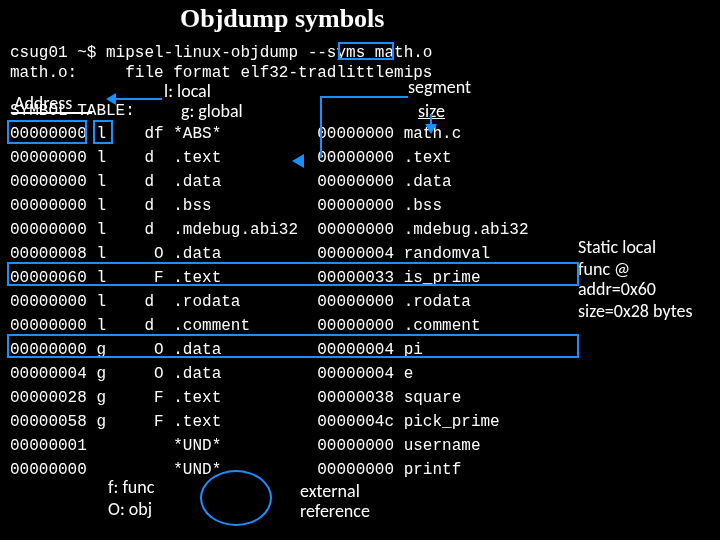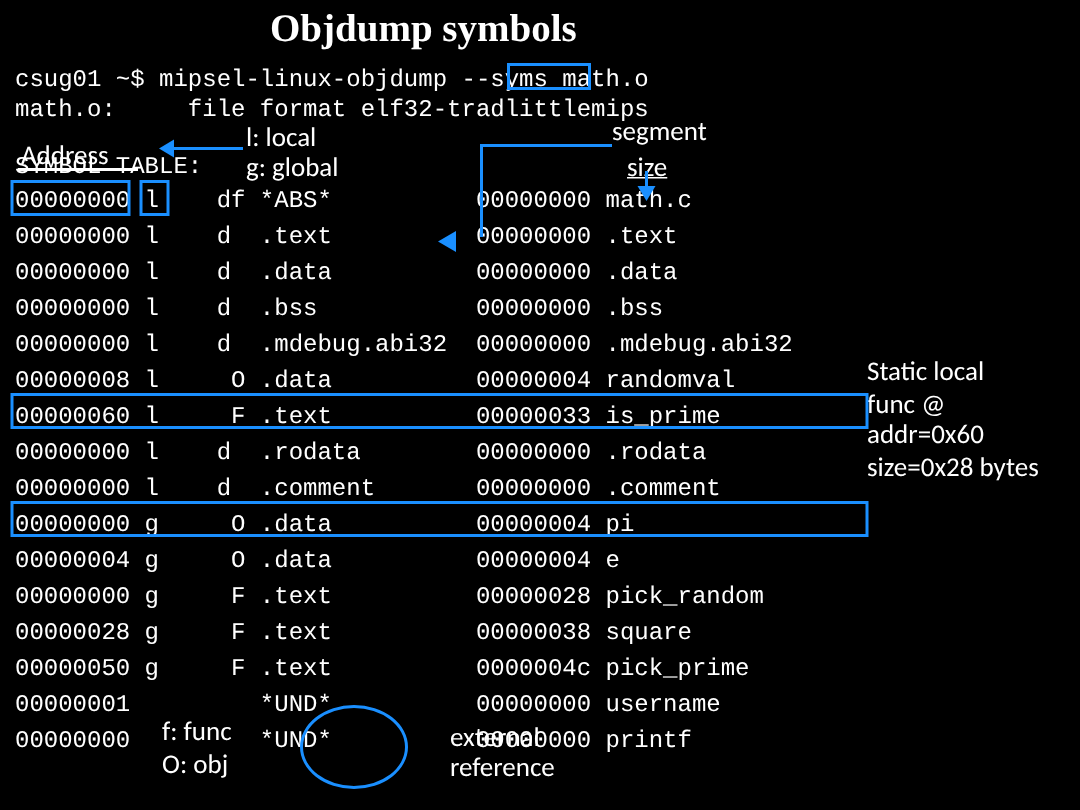--- a/index.html
+++ b/index.html
@@ -33,21 +33,21 @@
       left: 10px;
       white-space: pre;
     }
     .annot {
       font-family: Calibri, Arial, sans-serif;
       font-size: 18px;
       position: absolute;
     }
     .ann-address { top: 92px; left: 14px; }
     .ann-llocal  { top: 80px; left: 164px; }
-    .ann-gglobal { top: 100px; left: 164px; text-align: center; }
+    .ann-gglobal { top: 100px; left: 181px; text-align: center; }
     .ann-segment { top: 76px; left: 408px; }
     .ann-size    { top: 100px; left: 418px; text-decoration: underline; }
     .ann-func    { top: 476px; left: 108px; }
     .ann-obj     { top: 498px; left: 108px; }
     .ann-ext1    { top: 480px; left: 300px; }
     .ann-ext2    { top: 500px; left: 300px; }
     .ann-static  { top: 236px; left: 578px; }
     .ann-func2   { top: 258px; left: 578px; }
     .ann-addr    { top: 278px; left: 578px; }
     .ann-size2   { top: 300px; left: 578px; }
@@ -148,23 +148,22 @@
   <div class="row">00000000 l    d  .text          00000000 .text</div>
   <div class="row">00000000 l    d  .data          00000000 .data</div>
   <div class="row">00000000 l    d  .bss           00000000 .bss</div>
   <div class="row">00000000 l    d  .mdebug.abi32  00000000 .mdebug.abi32</div>
   <div class="row">00000008 l     O .data          00000004 randomval</div>
   <div class="row">00000060 l     F .text          00000033 is_prime</div>
   <div class="row">00000000 l    d  .rodata        00000000 .rodata</div>
   <div class="row">00000000 l    d  .comment       00000000 .comment</div>
   <div class="row">00000000 g     O .data          00000004 pi</div>
   <div class="row">00000004 g     O .data          00000004 e</div>
-  <div class="row">00000000 g     F .text          00000028 pick_random</div>
   <div class="row">00000028 g     F .text          00000038 square</div>
-  <div class="row">00000050 g     F .text          0000004c pick_prime</div>
+  <div class="row">00000058 g     F .text          0000004c pick_prime</div>
   <div class="row">00000001         *UND*          00000000 username</div>
   <div class="row">00000000         *UND*          00000000 printf</div>
 </div>
 
 <div class="rect rect-syms"></div>
 <div class="rect rect-addr"></div>
 <div class="rect rect-scope"></div>
 <div class="rect rect-isprime"></div>
 <div class="rect rect-pi"></div>
 <div class="oval"></div>

